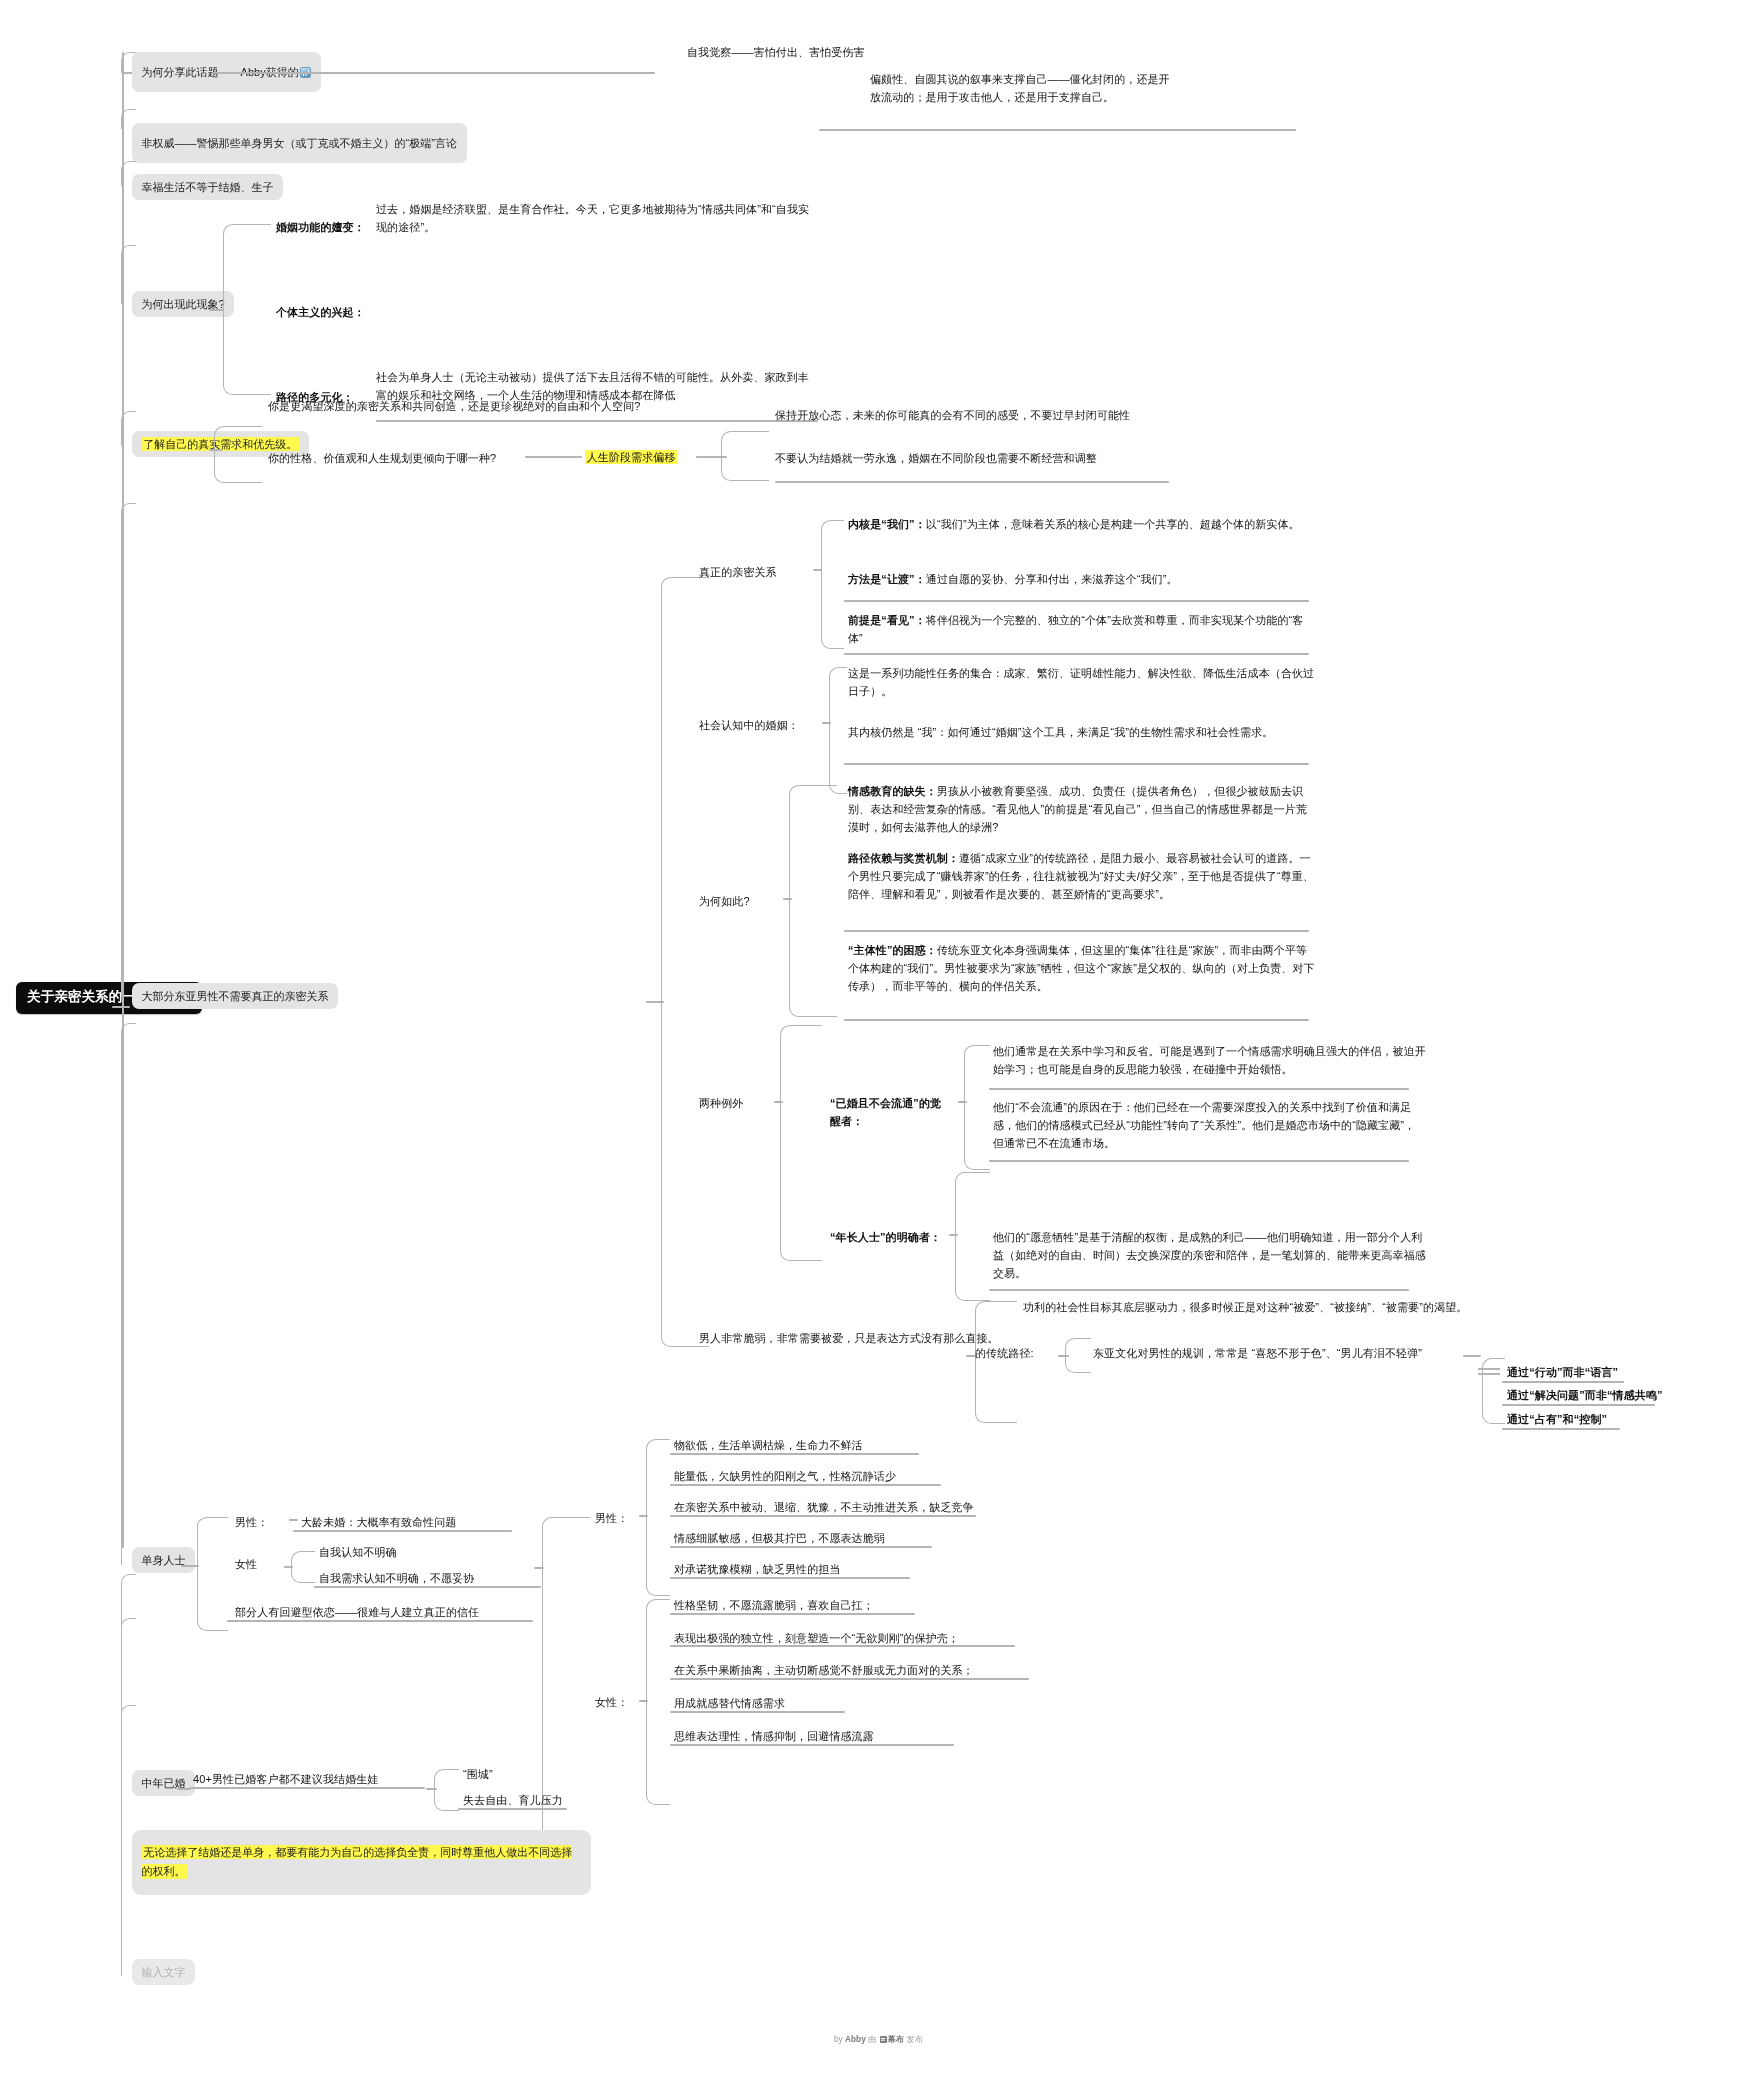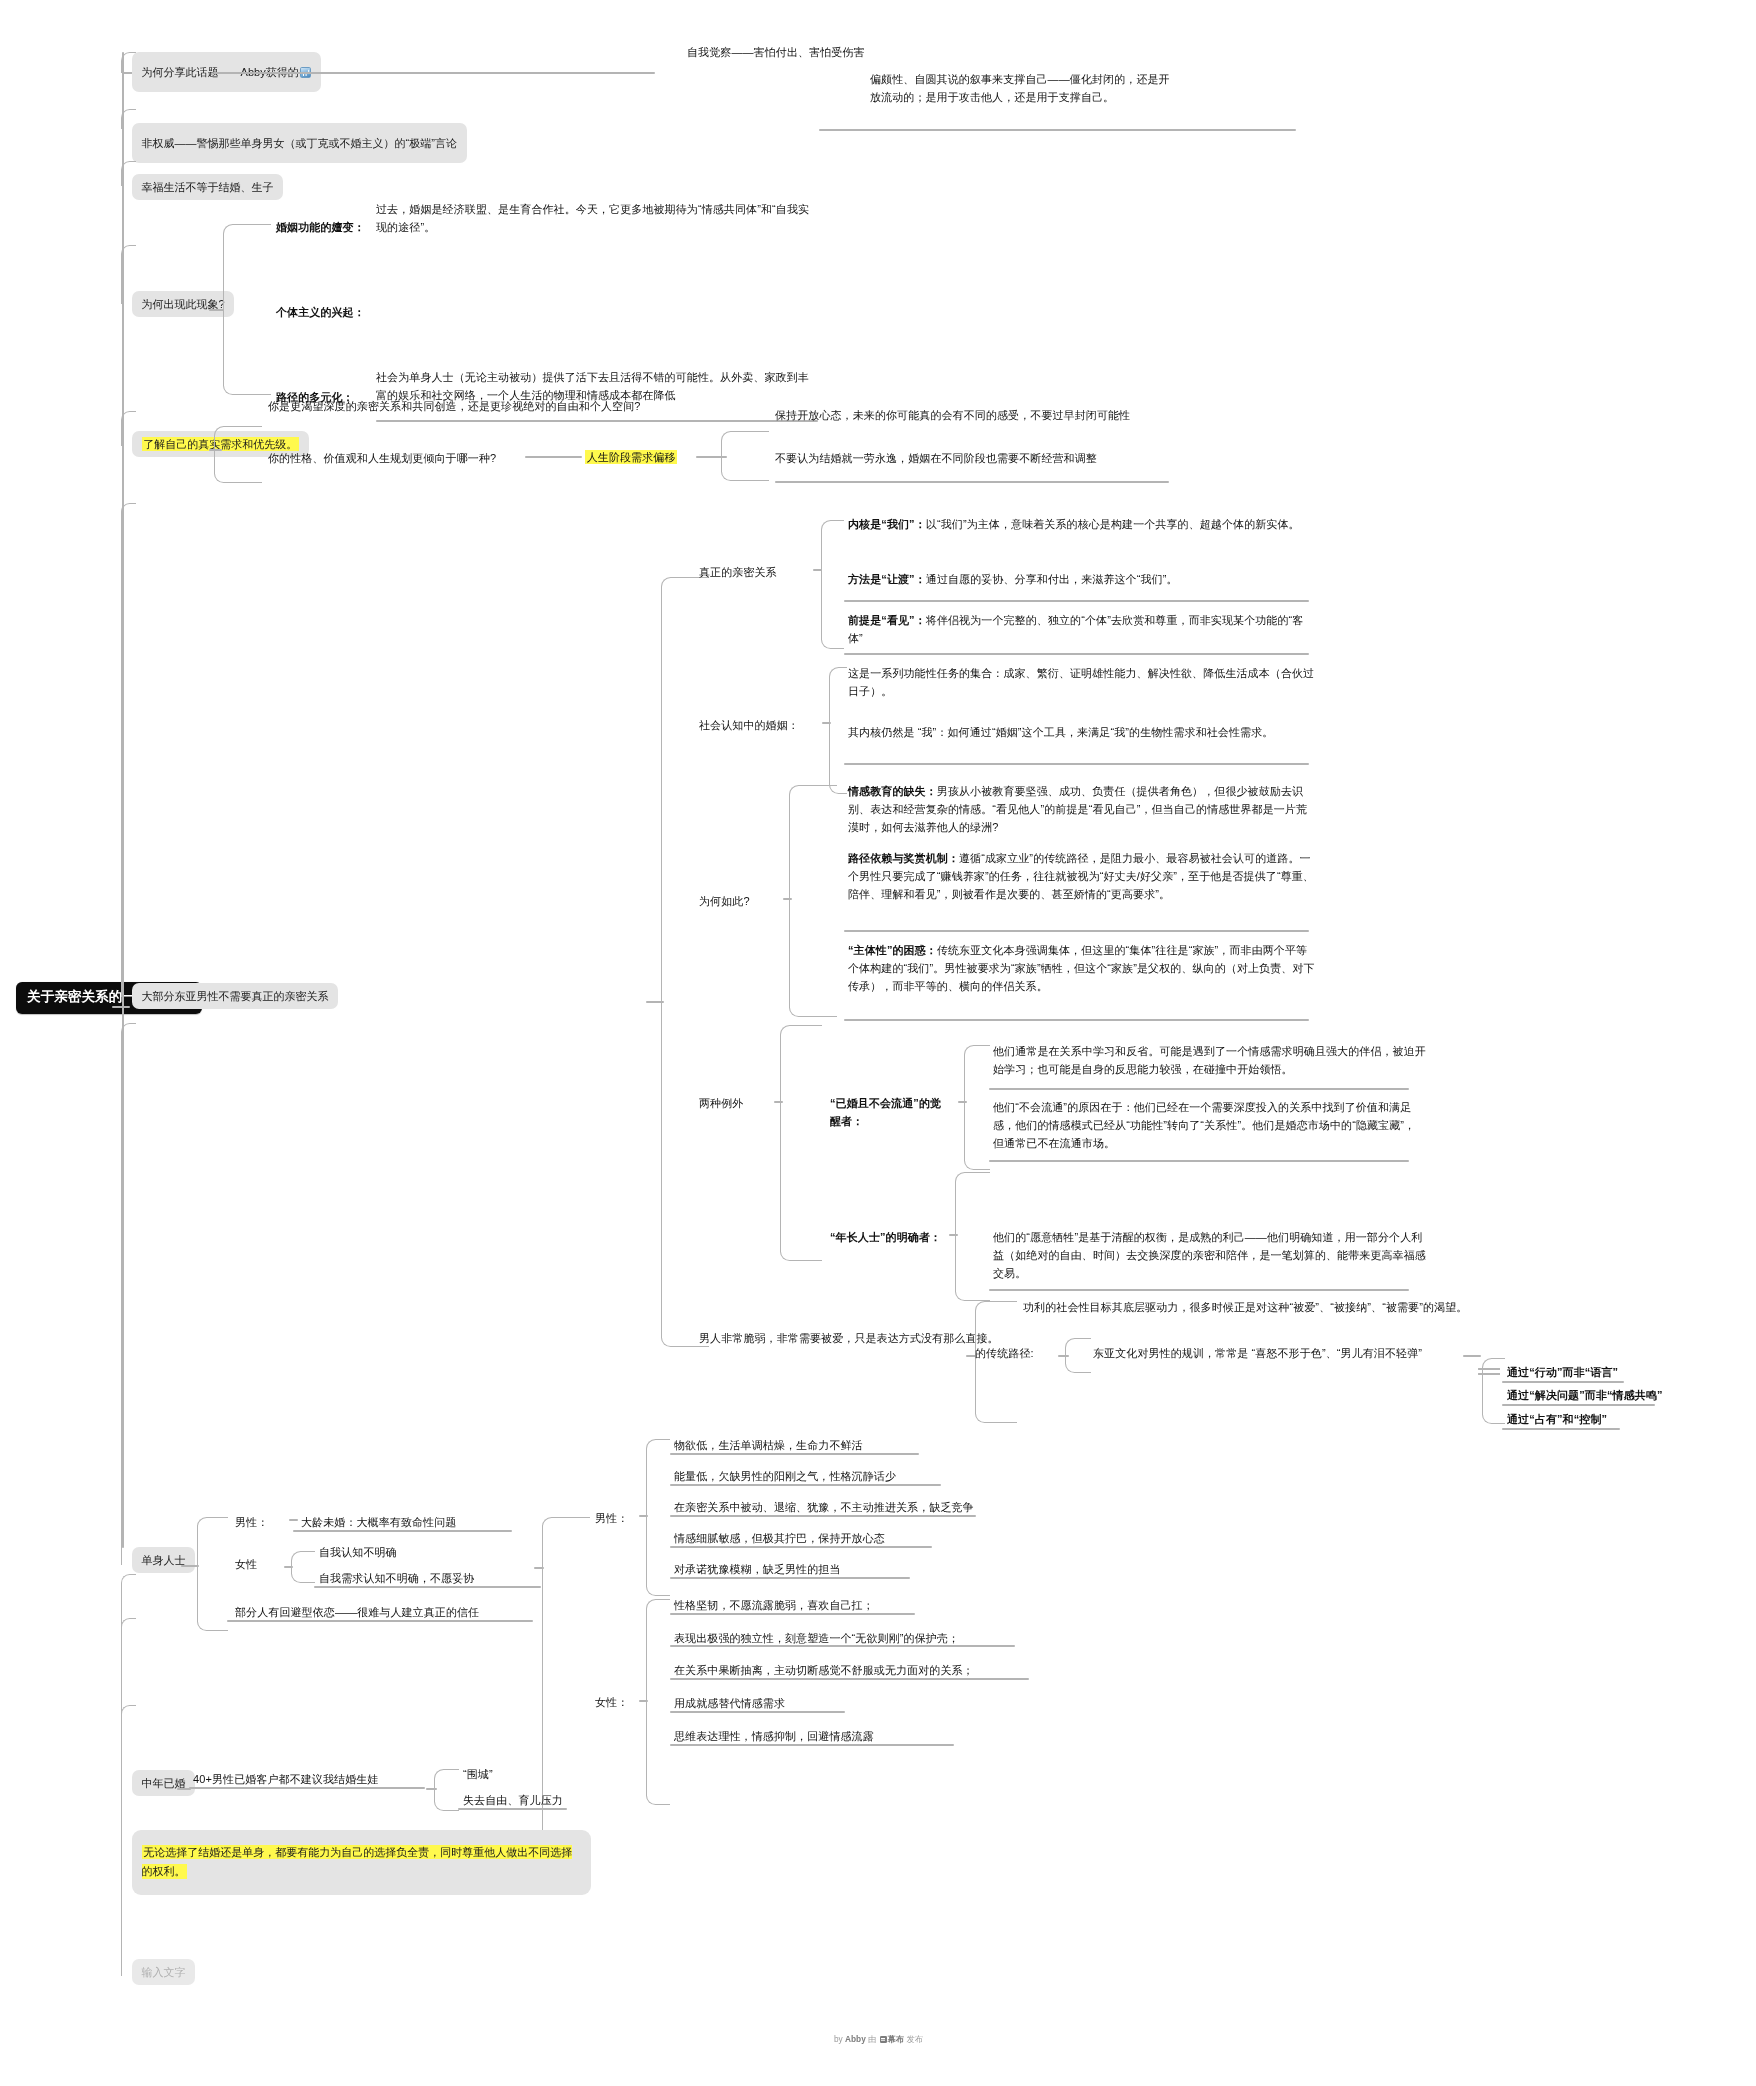--- a/index.html
+++ b/index.html
@@ -383,21 +383,21 @@
   <div class="hline" style="left:670px; top:1453px; width:249px;"></div>
   <div class="node plain" style="left:674px; top:1468px; width:376px;">
     <span>能量低，欠缺男性的阳刚之气，性格沉静话少</span>
   </div>
   <div class="hline" style="left:670px; top:1484px; width:271px;"></div>
   <div class="node plain" style="left:674px; top:1499px; width:385px;">
     <span>在亲密关系中被动、退缩、犹豫，不主动推进关系，缺乏竞争</span>
   </div>
   <div class="hline" style="left:670px; top:1515px; width:306px;"></div>
   <div class="node plain" style="left:674px; top:1530px; width:376px;">
-    <span>情感细腻敏感，但极其拧巴，保持开放心态</span>
+    <span>情感细腻敏感，但极其拧巴，不愿表达脆弱</span>
   </div>
   <div class="hline" style="left:670px; top:1546px; width:262px;"></div>
   <div class="node plain" style="left:674px; top:1561px; width:376px;">
     <span>对承诺犹豫模糊，缺乏男性的担当</span>
   </div>
   <div class="hline" style="left:670px; top:1577px; width:240px;"></div>
 
   <div class="node plain" style="left:595px; top:1694px; width:48px;">
     <span>女性：</span>
   </div>

